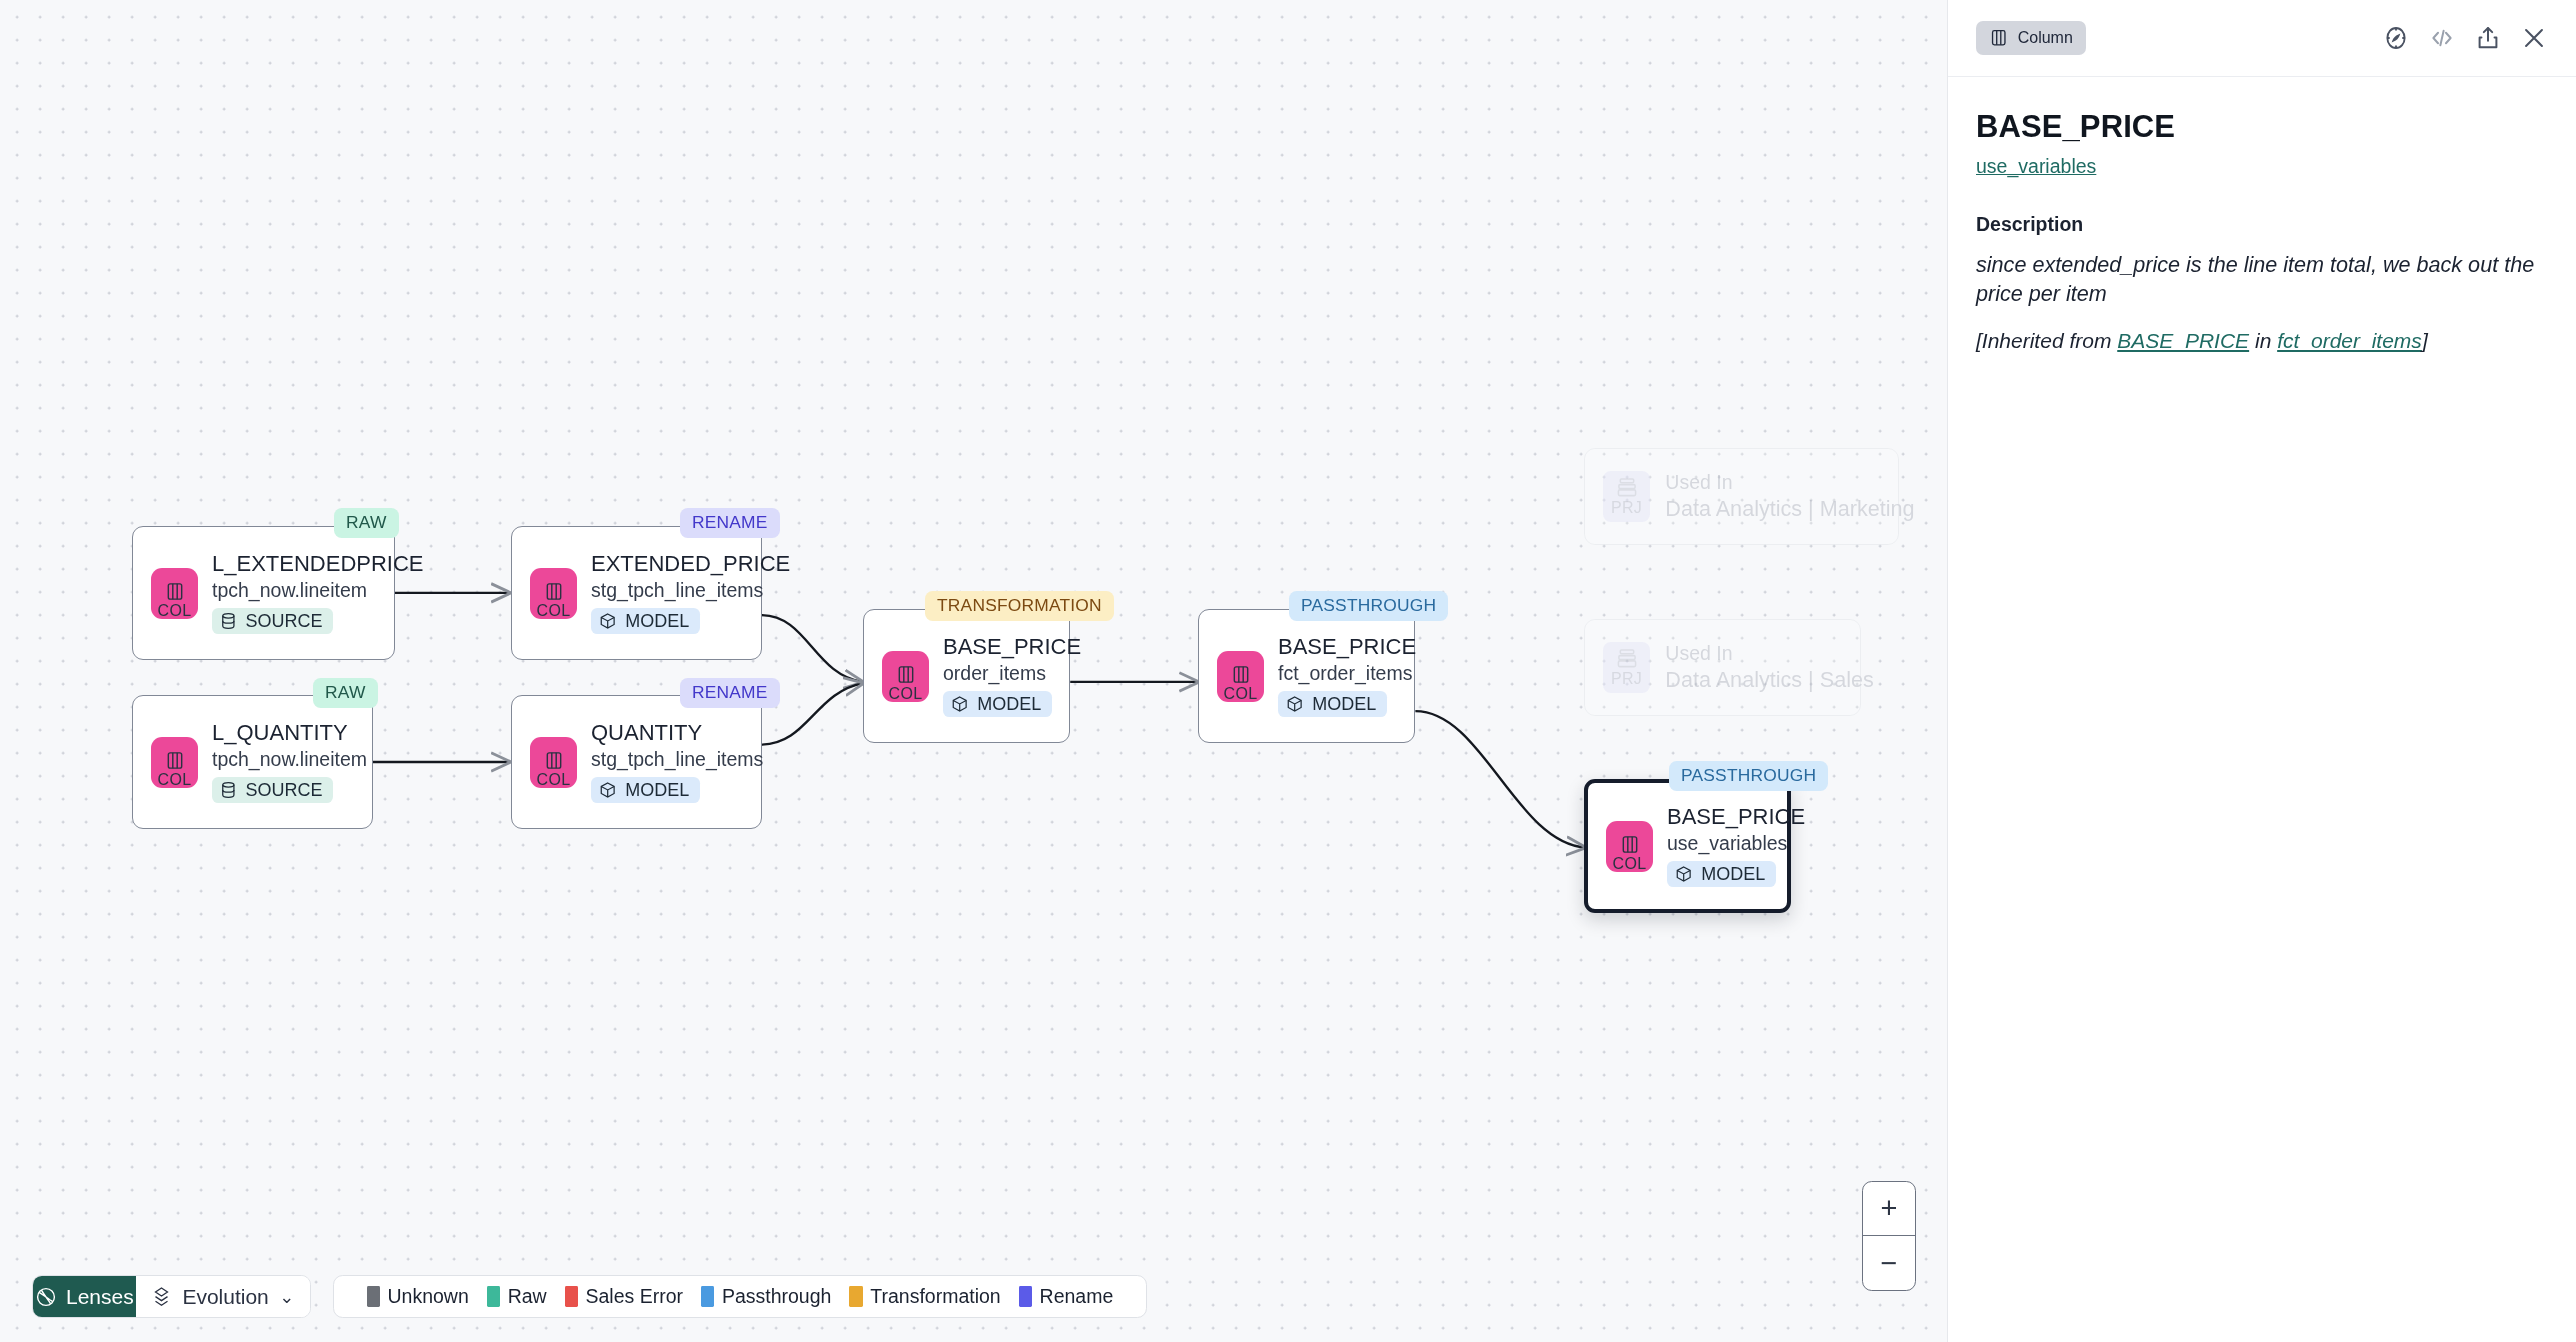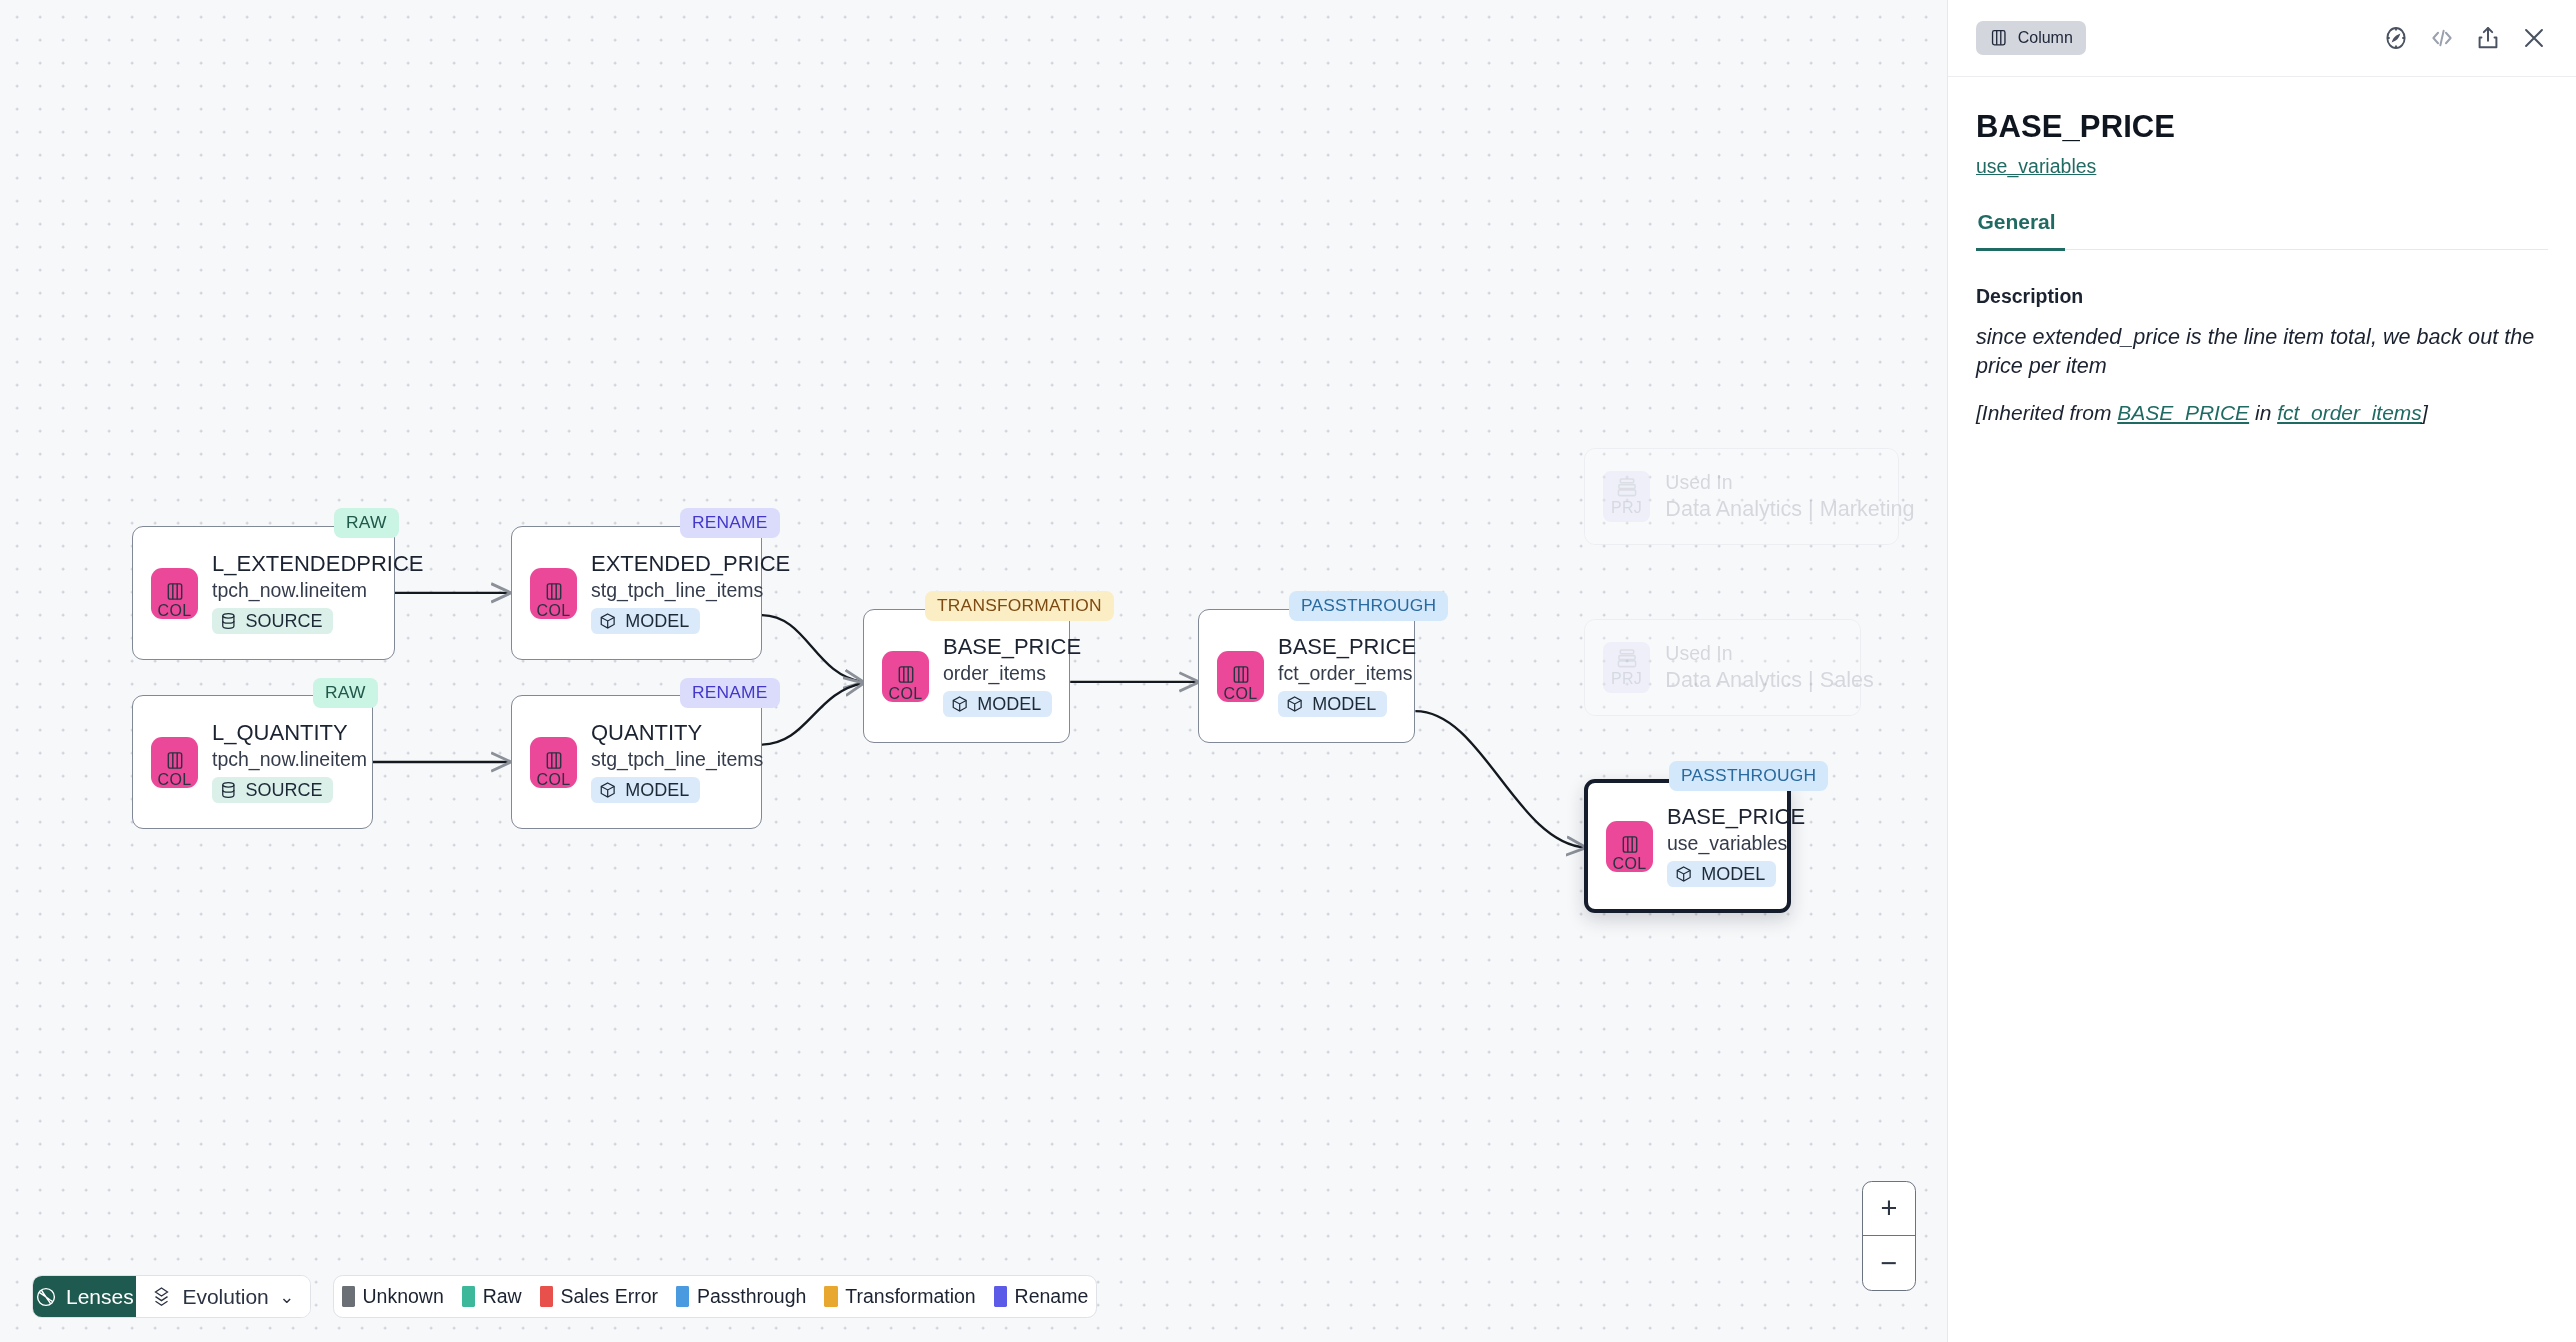--- a/index.html
+++ b/index.html
@@ -97,21 +97,21 @@
   .lenses {
     background: #1f5a50; color: #fff; display: flex; align-items: center; gap: 9px;
     padding: 0 2px; font-size: 21px; cursor: pointer;
   }
   .evolution {
     background: #fff; color: #2b3242; display: flex; align-items: center; gap: 10.4px;
     padding: 0 15.3px; font-size: 21px; cursor: pointer;
   }
   .legend {
     background: #fff; border: 1.4px solid #dfe2e7; border-radius: 9.7px; height: 43px;
-    display: flex; align-items: center; gap: 18px; padding: 0 8px;
+    display: flex; align-items: center; gap: 18px; padding: 0 33px;
   }
   .lg-item { display: flex; align-items: center; gap: 7.7px; font-size: 19.5px; color: #1b2230; white-space: nowrap; }
   .sw { width: 13.2px; height: 21px; border-radius: 1.4px; flex: none; }
 
   
   #panel { width: 629px; height: 1343px; background: #fff; border-left: 1.4px solid #e6e8ec; display: flex; flex-direction: column; }
   .p-head {
     height: 77px; display: flex; align-items: center; justify-content: space-between;
     padding: 0 28px 0 28px; border-bottom: 1.4px solid #ebedf1; flex: none;
   }
@@ -441,23 +441,20 @@
             <path d="M5.2 5.2 L18.8 18.8 M18.8 5.2 L5.2 18.8"></path>
           </svg>
         </span>
       </div>
     </div>
 
     <div class="p-body">
       <div class="p-title">BASE_PRICE</div>
       <a class="p-link">use_variables</a>
 
-      <div class="tabs">
-        <div class="tab">General</div>
-      </div>
 
       <div class="sec-label">Description</div>
       <div class="desc">since extended_price is the line item total, we back out the price per item</div>
       <div class="desc2"><span>[Inherited from </span><a>BASE_PRICE</a><span> in </span><a>fct_order_items</a><span>]</span></div>
     </div>
   </div>
 
 </div>
 
 

